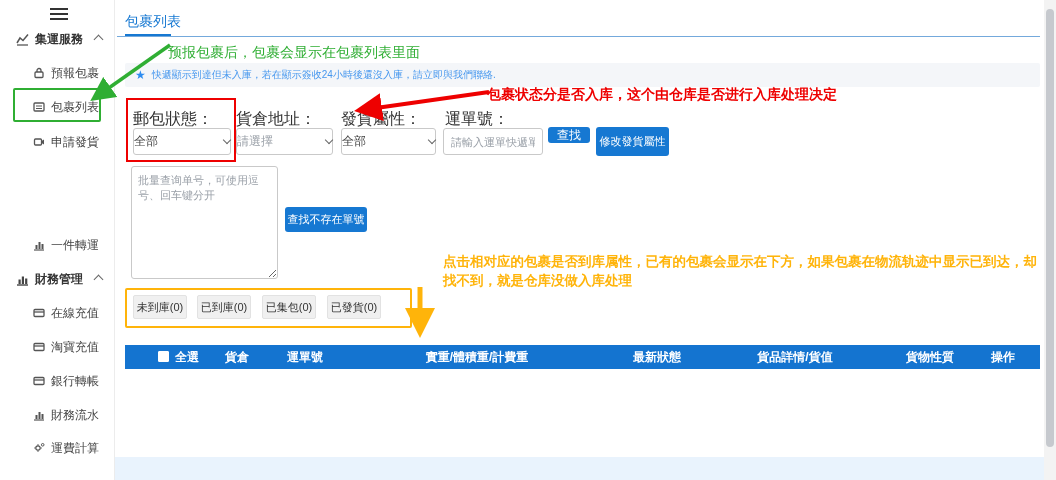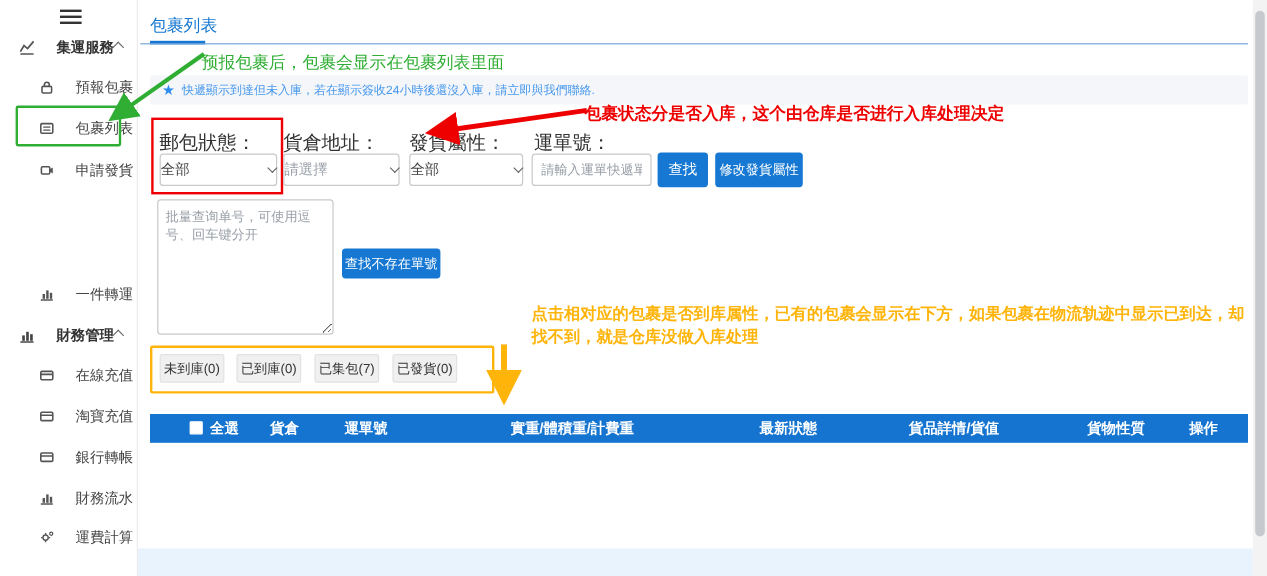--- a/index.html
+++ b/index.html
@@ -4,21 +4,21 @@
 <style>
   * { margin:0; padding:0; box-sizing:border-box; }
   html,body { width:1056px; height:480px; overflow:hidden; }
   body { font-family:"Liberation Sans","DejaVu Sans",sans-serif; background:#fff; position:relative; }
   #page { position:absolute; left:0; top:0; width:1056px; height:480px; background:#fff; }
 
   
   .sidebar { position:absolute; left:0; top:0; width:115px; height:480px; background:#fff; border-right:1px solid #ececec; }
   .hamburger { position:absolute; left:50px; top:8px; width:18px; height:13px; cursor:pointer; }
   .hamburger i { display:block; height:2px; background:#333; margin-bottom:3px; }
-  .side-row { position:absolute; left:0; width:115px; height:18px; display:flex; align-items:center; font-size:12px; color:#444; cursor:pointer;gap:12px; }
+  .side-row { position:absolute; left:0; width:115px; height:18px; display:flex; align-items:center; font-size:12px; color:#444; cursor:pointer; }
   .side-row.group { font-weight:bold; color:#333; }
   .side-row .ic { display:inline-flex; width:13px; height:13px; align-items:center; justify-content:center; color:#666; }
   .group .ic { margin-left:16px; }
   .item .ic { margin-left:32px; }
   .side-row .lbl { margin-left:6px; white-space:nowrap; }
   .chev-up { position:absolute; right:13px; top:6px; width:7px; height:7px; border-left:1.5px solid #666; border-top:1.5px solid #666; transform:rotate(45deg); }
   .tri-down { width:0; height:0; border-left:5px solid transparent; border-right:5px solid transparent; border-top:7px solid #444; }
   .green-box { position:absolute; left:13px; top:88px; width:88px; height:34px; border:2px solid #2fae33; border-radius:2px; pointer-events:none; }
 
   
@@ -34,21 +34,21 @@
   .red-box { position:absolute; left:126px; top:98px; width:110px; height:64px; border:2px solid #ee0000; pointer-events:none; }
 
   .f-label { position:absolute; top:109px; font-size:16px; color:#333; white-space:nowrap; }
   .select { position:absolute; top:128px; height:27px; border:1px solid #c9c9c9; border-radius:3px; background:#fff; display:flex; align-items:center; padding:0 0; font-size:12px; color:#444; cursor:pointer; }
   .select .val { flex:1; overflow:hidden; white-space:nowrap; }
   .select .chev { width:6px; height:6px; border-left:1.5px solid #666; border-bottom:1.5px solid #666; transform:rotate(-45deg); margin-left:4px; margin-top:-3px; }
   .select.placeholder .val { color:#9aa0a8; }
   .text-input { position:absolute; left:443px; top:128px; width:100px; height:27px; border:1px solid #c9c9c9; border-radius:3px; font-size:11px; padding:0 7px; color:#444; font-family:inherit; }
   .text-input::placeholder { color:#9aa0a8; }
   .btn { position:absolute; background:#1678d2; color:#fff; border:none; border-radius:3px; font-size:12px; cursor:pointer; font-family:inherit; display:flex; align-items:center; justify-content:center; }
-  .btn-search { left:548px; top:127px; width:42px; height:29px; }
+  .btn-search { left:548px; top:127px; width:42px; height:16px; }
   .btn-modify { left:596px; top:127px; width:73px; height:29px; font-size:11px; }
   .batch-area { position:absolute; left:131px; top:166px; width:147px; height:113px; border:1px solid #c9c9c9; border-radius:3px; font-size:11px; padding:6px; color:#444; resize:both; font-family:inherit; }
   .batch-area::placeholder { color:#9aa0a8; }
   .btn-missing { left:285px; top:207px; width:82px; height:25px; font-size:11px; }
 
   .ann-orange { position:absolute; left:443px; top:252px; width:604px; font-size:13.5px; line-height:19px; color:#ffb40a;font-weight:bold; }
   .orange-box { position:absolute; left:125px; top:288px; width:287px; height:40px; border:2px solid #ffb40a; border-radius:2px; pointer-events:none; }
   .status-btn { position:absolute; top:295px; height:24px; background:#f0f0f0; border:1px solid #e2e2e2; border-radius:2px; font-size:11px; color:#333; display:flex; align-items:center; justify-content:center; cursor:pointer; }
   .sb-0 { left:133px; width:54px; } .sb-1 { left:197px; width:54px; }
   .sb-2 { left:262px; width:54px; } .sb-3 { left:327px; width:54px; }
@@ -233,21 +233,21 @@
   <button class="btn btn-modify">修改發貨屬性</button>
 
   <textarea class="batch-area" placeholder="批量查询单号，可使用逗号、回车键分开" style=""></textarea>
   <button class="btn btn-missing">查找不存在單號</button>
 
   <div class="ann-orange">点击相对应的包裹是否到库属性，已有的包裹会显示在下方，如果包裹在物流轨迹中显示已到达，却找不到，就是仓库没做入库处理</div>
   <div class="orange-box"></div>
 
   <button class="status-btn sb-0">未到庫(0)</button>
   <button class="status-btn sb-1">已到庫(0)</button>
-  <button class="status-btn sb-2">已集包(7)</button>
+  <button class="status-btn sb-2">已集包(0)</button>
   <button class="status-btn sb-3">已發貨(0)</button>
 
   <div class="thead">
     <span class="th-check"></span>
     <span class="th" style="left:50px">全選</span>
     <span class="th center" style="left:112px">貨倉</span>
     <span class="th center" style="left:180px">運單號</span>
     <span class="th center" style="left:352px">實重/體積重/計費重</span>
     <span class="th center" style="left:532px">最新狀態</span>
     <span class="th center" style="left:670px">貨品詳情/貨值</span>

